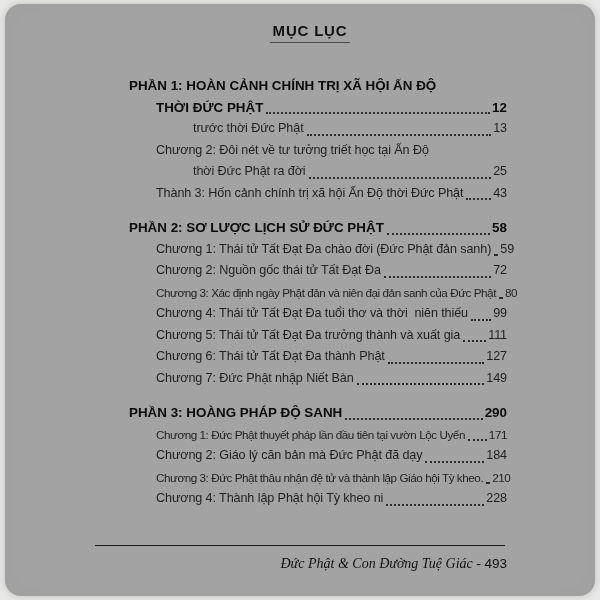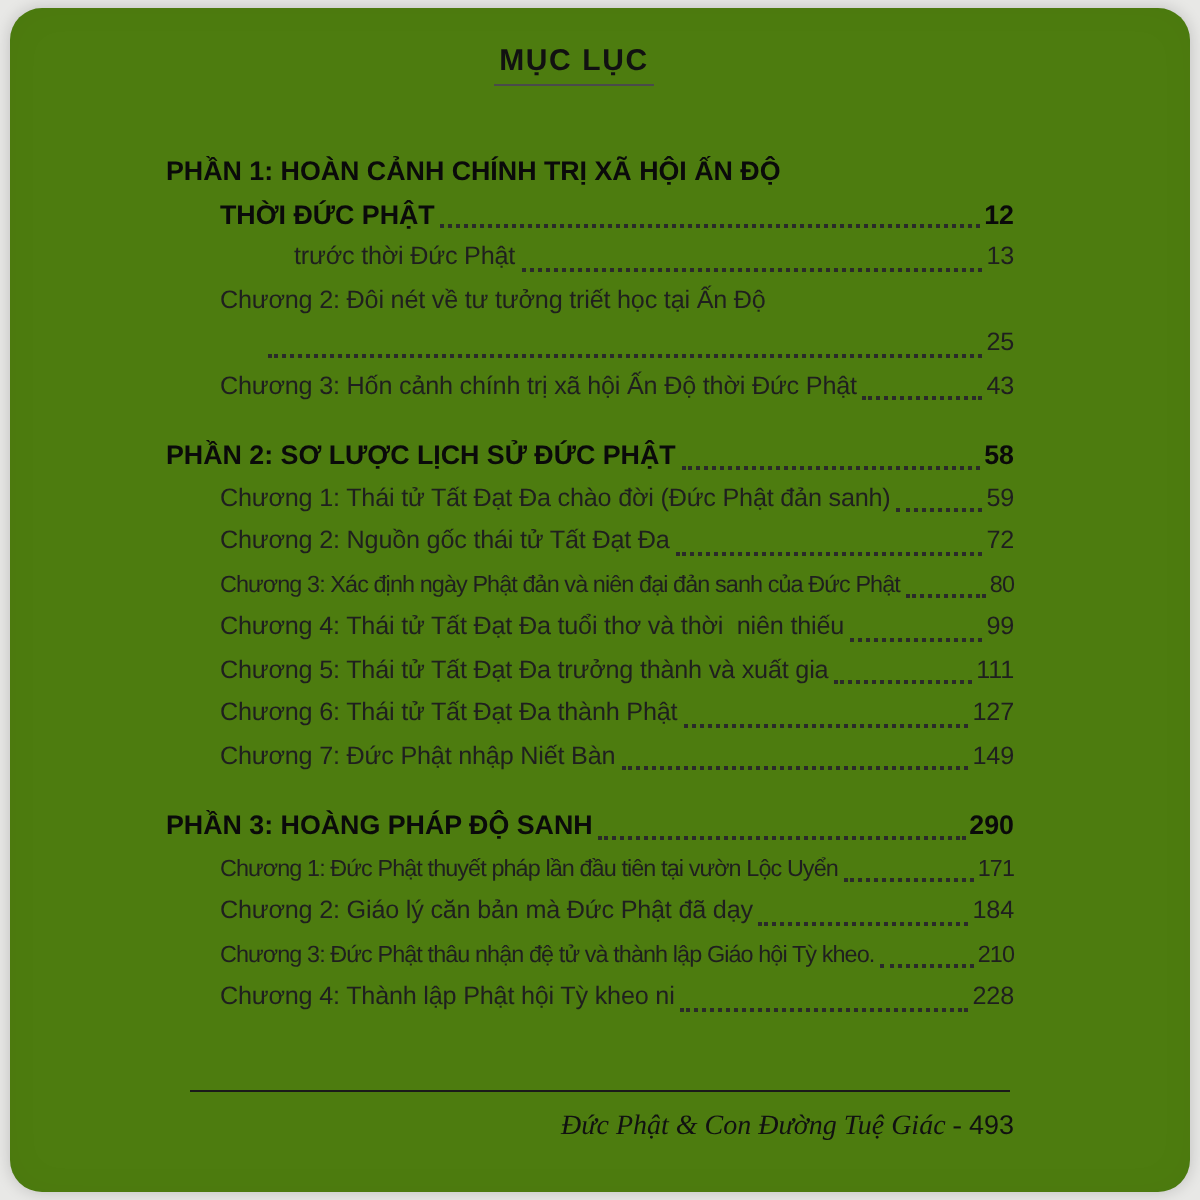--- a/index.html
+++ b/index.html
@@ -6,24 +6,24 @@
   html, body { width: 600px; height: 600px; }
   body {
     background: #e8e8e6;
     font-family: "Liberation Sans", sans-serif;
     position: relative;
     overflow: hidden;
   }
   .page {
     position: absolute;
     left: 5px; top: 4px; right: 5px; bottom: 4px;
-    background: #4d7c0f;
+    background: #a3a3a3;
     border-radius: 16px;
     box-shadow: 0 0 8px rgba(0,0,0,0.18), inset 0 0 20px rgba(0,0,0,0.03);
-    padding: 18px 88px 0 62px;
+    padding: 18px 88px 0 108px;
     overflow: hidden;
   }
   .title {
     display: table;
     margin: 0 auto;
     font-size: 15px;
     font-weight: 700;
     letter-spacing: 0.8px;
     color: #111;
     border-bottom: 1px solid #4a4a4a;
@@ -104,27 +104,28 @@
             <span class="txt">trước thời Đức Phật</span>
             <span class="dots"></span>
             <span class="pg">13</span>
           </div>
         </div>
         <div class="entry">
           <div class="line">
             <span class="txt">Chương 2: Đôi nét về tư tưởng triết học tại Ấn Độ</span>
           </div>
           <div class="line cont">
+            <span class="txt">thời Đức Phật ra đời</span>
             <span class="dots"></span>
             <span class="pg">25</span>
           </div>
         </div>
         <div class="entry">
           <div class="line">
-            <span class="txt">Chương 3: Hốn cảnh chính trị xã hội Ấn Độ thời Đức Phật</span>
+            <span class="txt">Thành 3: Hốn cảnh chính trị xã hội Ấn Độ thời Đức Phật</span>
             <span class="dots"></span>
             <span class="pg">43</span>
           </div>
         </div>
       </div>
       <div class="section">
         <div class="heading">
           <div class="line">
             <span class="txt">PHẦN 2: SƠ LƯỢC LỊCH SỬ ĐỨC PHẬT</span>
             <span class="dots"></span>

